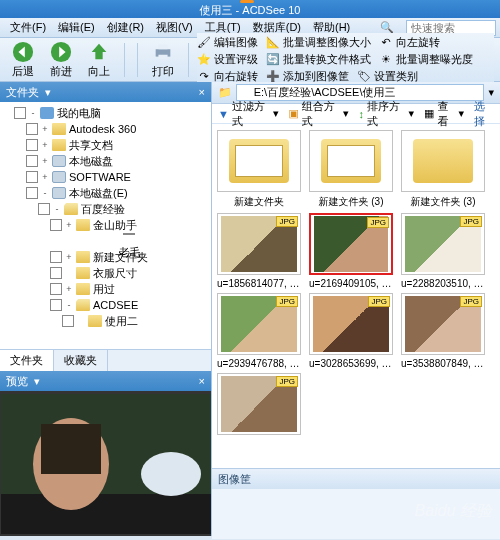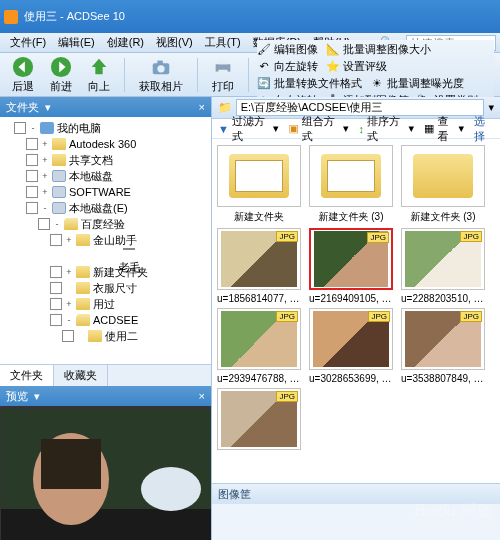--- a/index.html
+++ b/index.html
@@ -1,17 +1,17 @@
 <!DOCTYPE html>
 <html><head>
 <meta charset="utf-8">
 <style>
 * { margin: 0; padding: 0; box-sizing: border-box; font-family: "Microsoft YaHei", SimSun, sans-serif; font-size: 11px; }
 body { width: 500px; height: 540px; background: #dce9f5; overflow: hidden; }
-.titlebar { height: 33px; background: linear-gradient(#3c8cd6, #2b78c8); display: flex; align-items: center; padding: 0 4px; color: #fff; }
+.titlebar { height: 18px; background: linear-gradient(#3c8cd6, #2b78c8); display: flex; align-items: center; padding: 0 13px; color: #fff; flex-direction: column; }
 .titlebar .app-icon { width: 14px; height: 14px; background: #f7931e; border-radius: 2px; margin-right: 6px; }
 .menubar { height: 20px; background: linear-gradient(#e8f1fb, #d2e3f4); display: flex; align-items: center; padding: 0 4px; border-bottom: 1px solid #a7c5e3; }
 .menubar span { padding: 2px 6px; cursor: default; }
 .menubar .search-box { margin-left: auto; display: flex; align-items: center; }
 .menubar .search-box input { width: 90px; height: 16px; border: 1px solid #9cc1e4; padding: 0 4px; font-size: 11px; }
 .menubar .search-icon { margin: 0 6px 0 2px; color: #2a68a8; }
 .toolbar1 { height: 44px; background: linear-gradient(#edf4fb, #d6e6f6); display: flex; align-items: center; padding: 0 6px; border-bottom: 1px solid #a7c5e3; gap: 4px; }
 .tool-btn { display: flex; flex-direction: column; align-items: center; justify-content: space-between; padding: 2px 6px; cursor: pointer; }
 .tool-btn .ico { width: 22px; height: 22px; margin-bottom: 1px; display:flex; align-items:center; justify-content:center; }
 .divider-v { width: 1px; height: 34px; background: #b5cde6; margin: 0 4px; }
@@ -32,21 +32,21 @@
 .folder-open { background: linear-gradient(#f7e8a8,#e7c252); border-radius: 1px; clip-path: polygon(0 20%,15% 0,100% 0,100% 100%,0 100%);}
 .drive-ico { background: #c8d5e2; border: 1px solid #8aa7c4; border-radius: 2px; }
 .computer-ico { background: #6aa3da; border-radius: 2px; }
 .tabs-bottom { display: flex; border-top: 1px solid #b5cde6; background:#e7eff8; }
 .tabs-bottom span { padding: 3px 10px; border-right: 1px solid #b5cde6; cursor: pointer; }
 .tabs-bottom span.active { background: #fff; }
 .preview-panel { height: 165px; display: flex; flex-direction: column; }
 .preview-body { flex: 1; background: #333; display:flex; align-items:center; justify-content:center; overflow:hidden; }
 .right { flex: 1; display: flex; flex-direction: column; background: #fff; }
 .pathbar { height: 22px; background: linear-gradient(#e8f1fb,#d2e3f4); display: flex; align-items: center; padding: 0 6px; border-bottom: 1px solid #b5cde6; gap: 4px; }
-.pathfield { flex:1; background:#fff; border:1px solid #9cc1e4; height:17px; padding:0 4px; display:flex; align-items:center; }
+.pathfield { flex:1; background:#fff; border:1px solid #9cc1e4; height:17px; padding:0 17px; display:flex; align-items:center; }
 .filterbar { height: 20px; display: flex; align-items: center; gap: 10px; padding: 0 6px; border-bottom: 1px solid #d6e6f6; }
 .filterbar .fitem { display:flex; align-items:center; gap:3px; cursor:pointer; }
 .filterbar .dot-green { color:#2a9d2a; }
 .filterbar .dot-orange { color:#d98b1a; }
 .filterbar .dot-blue { color:#2a6cbf; }
 .filterbar .select-link { margin-left:auto; color:#1a56a0; cursor:pointer; }
 .thumbs { flex:1; overflow:auto; padding: 6px 4px; display:flex; flex-wrap:wrap; align-content:flex-start; gap:4px 6px; }
 .thumb { width: 86px; display:flex; flex-direction:column; align-items:center; cursor:pointer; }
 .thumb .frame { width:84px; height:62px; border:1px solid #c2c2c2; padding:3px; background:#fff; display:flex; align-items:center; justify-content:center; position:relative; overflow:hidden; }
 .thumb.selected .frame { border:2px solid #e02020; }
@@ -102,30 +102,20 @@
   </div>
   <div class="tool-btn">
     <div class="ico">
         <svg class="arrow-svg" viewBox="0 0 24 24">
           <path d="M4 12 H8 V20 H16 V12 H20 L12 3 Z" fill="#3fa23f"></path>
         </svg>
       </div>
     <span>向上</span>
   </div>
   <div class="divider-v"></div>
-  <div class="tool-btn">
-    <div class="ico">
-        <svg viewBox="0 0 24 24" width="22" height="22">
-          <rect x="3" y="8" width="18" height="12" rx="2" fill="#7aa0c4"></rect>
-          <circle cx="12" cy="14" r="4" fill="#e6eef7"></circle>
-          <rect x="8" y="5" width="6" height="4" fill="#7aa0c4"></rect>
-        </svg>
-      </div>
-    <span>获取相片</span>
-  </div>
   <div class="divider-v"></div>
   <div class="tool-btn">
     <div class="ico">
         <svg viewBox="0 0 24 24" width="22" height="22">
           <rect x="4" y="9" width="16" height="8" fill="#8aa0b8"></rect>
           <rect x="7" y="4" width="10" height="5" fill="#e6eef7"></rect>
           <rect x="7" y="15" width="10" height="5" fill="#e6eef7"></rect>
         </svg>
       </div>
     <span>打印</span>

